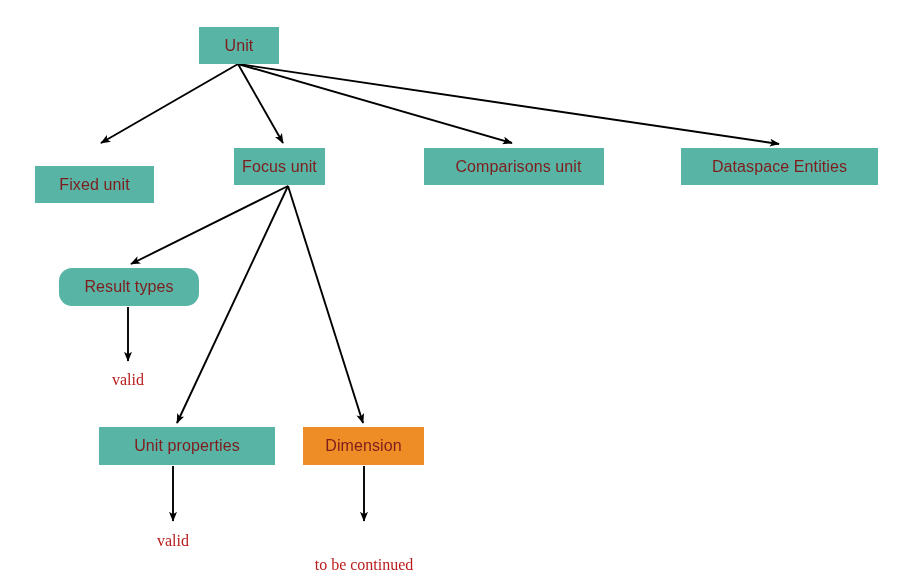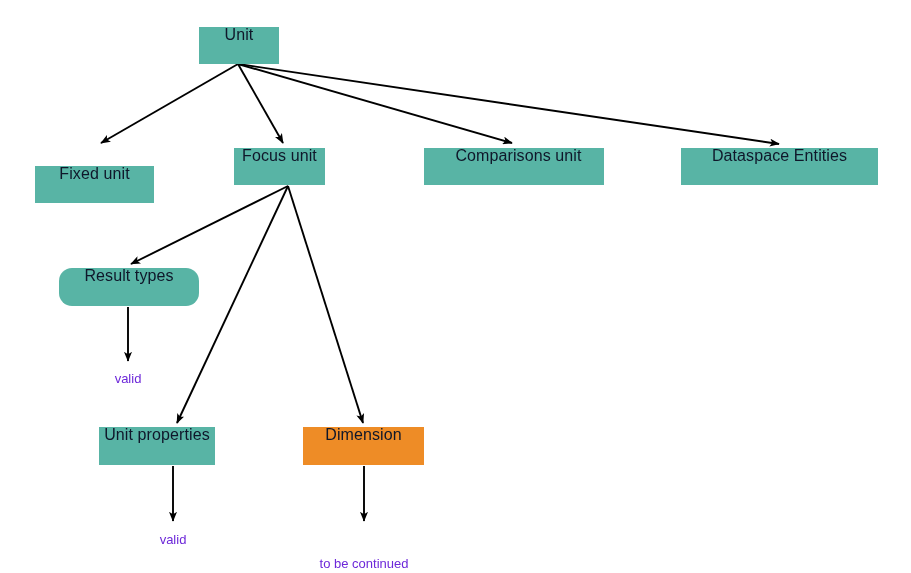--- a/index.html
+++ b/index.html
@@ -24,36 +24,36 @@
     top: 0;
     left: 0;
     width: 911px;
     height: 573px;
     display: block;
   }
   .node-box {
     position: absolute;
     box-sizing: border-box;
     display: flex;
-    align-items: flex-start;
+    align-items: center;
     justify-content: center;
-    color: #0f172a;
+    color: #7f1d1d;
     font-size: 16px;
     font-family: "Liberation Sans", sans-serif;
     line-height: 1;
     white-space: nowrap;
     letter-spacing: 0.1px;
   }
   .node-box.teal { background: #58b4a5; }
   .node-box.orange { background: #ee8c26; }
   .leaf-label {
     position: absolute;
-    color: #6d28d9;
-    font-size: 13px;
-    font-family: Liberation Sans, sans-serif;
+    color: #b91c1c;
+    font-size: 16px;
+    font-family: Liberation Serif, serif;
     line-height: 1;
     white-space: nowrap;
     text-align: center;
     transform: translateX(-50%);
   }
 </style>
 </head>
 <body>
 
 <div id="diagram-root">
@@ -90,21 +90,21 @@
       </div>
       <div class="node-box teal" style="left: 424px; top: 148px; width: 180px; height: 37px; padding-left: 9px;">
         <span>Comparisons unit</span>
       </div>
       <div class="node-box teal" style="left: 681px; top: 148px; width: 197px; height: 37px;">
         <span>Dataspace Entities</span>
       </div>
       <div class="node-box teal" style="left: 59px; top: 268px; width: 140px; height: 38px; border-radius: 13px;">
         <span>Result types</span>
       </div>
-      <div class="node-box teal" style="left: 99px; top: 427px; width: 116px; height: 38px;">
+      <div class="node-box teal" style="left: 99px; top: 427px; width: 176px; height: 38px;">
         <span>Unit properties</span>
       </div>
       <div class="node-box orange" style="left: 303px; top: 427px; width: 121px; height: 38px;">
         <span>Dimension</span>
       </div>
     </div>
   <div id="labels-layer">
       <div class="leaf-label" style="left: 128px; top: 372px;">valid</div>
       <div class="leaf-label" style="left: 173px; top: 533px;">valid</div>
       <div class="leaf-label" style="left: 364px; top: 557px;">to be continued</div>

